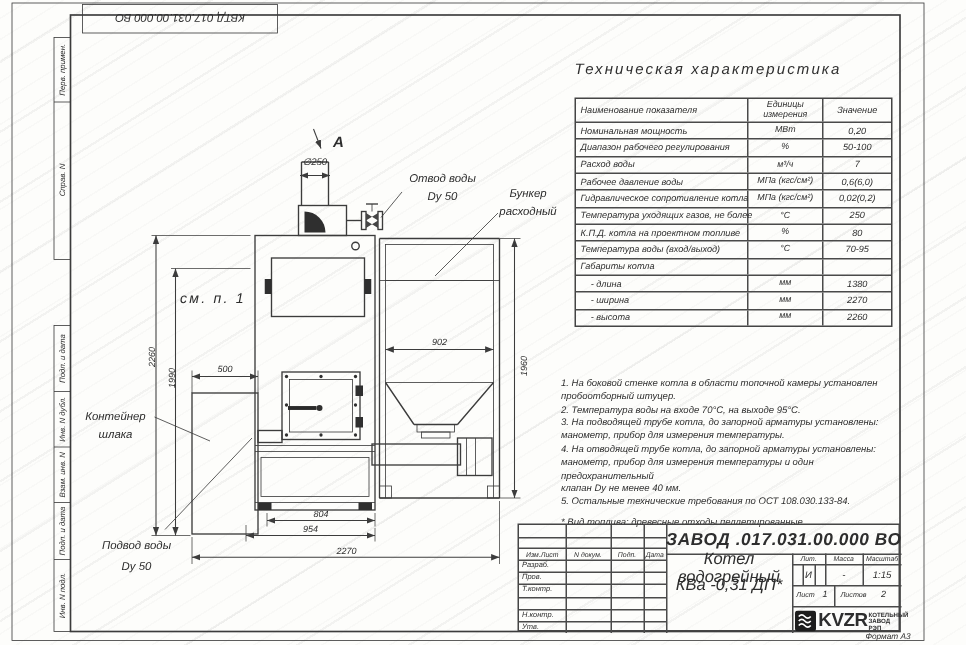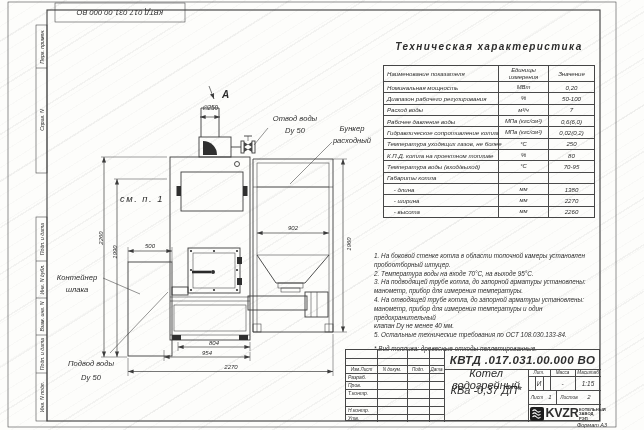--- a/index.html
+++ b/index.html
@@ -20,21 +20,21 @@
   .ln{stroke:#3c3c3c;stroke-width:.9;fill:none;}
   .thn{stroke:#3c3c3c;stroke-width:.55;fill:none;}
   .frm{stroke:#3c3c3c;stroke-width:1.1;fill:none;}
   .dim{stroke:#3c3c3c;stroke-width:.7;fill:none;marker-start:url(#ar);marker-end:url(#ar);}
   .ext{stroke:#3c3c3c;stroke-width:.5;fill:none;}
   .blk{fill:#2f2f2f;stroke:none;}
   .dimtx{font-size:6px;}
   .lbltx{font-size:7.6px;}
   .abs{position:absolute;box-sizing:border-box;}
   
-  #tt-title{left:383px;top:41px;width:212px;text-align:center;font-style:italic;font-weight:bold;
+  #tt-title{left:383px;top:41px;width:212px;font-style:italic;font-weight:normal;
             font-size:10px;letter-spacing:1.4px;}
   #techtable{left:383px;top:65px;width:212px;height:153px;border:1px solid #454545;
              display:flex;flex-direction:column;font-style:italic;}
   .trow{display:flex;flex:1;border-top:.8px solid #4a4a4a;min-height:0;}
   .trow.hd{flex:0 0 15px;border-top:none;font-size:5.6px;}
   .c1{width:111px;border-right:.8px solid #4a4a4a;display:flex;align-items:center;
       padding-left:3px;font-size:6.1px;white-space:pre;}
   .c2{width:49px;border-right:.8px solid #4a4a4a;display:flex;align-items:center;
       justify-content:center;text-align:center;font-size:5.9px;line-height:1.12;}
   .c3{flex:1;display:flex;align-items:center;justify-content:center;font-size:6.1px;}
@@ -321,35 +321,35 @@
     <div class="hl" style="left:98px;top:19px;width:157px;"></div>
     <div class="hl" style="left:182px;top:26px;width:73px;"></div>
     <div class="hl" style="left:182px;top:40px;width:73px;"></div>
     <div class="hl" style="left:182px;top:54px;width:73px;"></div>
     <div class="vl" style="left:204px;top:19px;height:21px;"></div>
     <div class="vl" style="left:229px;top:19px;height:21px;"></div>
     <div class="vl" style="left:189.3px;top:26px;height:14px;"></div>
     <div class="vl" style="left:196.7px;top:26px;height:14px;"></div>
     <div class="vl" style="left:210px;top:40px;height:14px;"></div>
 
-    <div class="tb-txt" id="doc-number">КВТД .017.031.00.000  ВО</div>
+    <div class="tb-txt" id="doc-number">ЗАВОД .017.031.00.000  ВО</div>
 
     <div class="tb-txt revhd" style="left:0;top:15px;width:31px;height:8px;">Изм.Лист</div>
     <div class="tb-txt revhd" style="left:31px;top:15px;width:30px;height:8px;">N докум.</div>
     <div class="tb-txt revhd" style="left:61px;top:15px;width:22px;height:8px;">Подп.</div>
     <div class="tb-txt revhd" style="left:83px;top:15px;width:15px;height:8px;">Дата</div>
 
     <div class="tb-txt revrow" style="left:0;top:23px;width:31px;height:8px;">Разраб.</div>
     <div class="tb-txt revrow" style="left:0;top:31.2px;width:31px;height:8px;">Пров.</div>
     <div class="tb-txt revrow" style="left:0;top:39.3px;width:31px;height:8px;">Т.контр.</div>
     <div class="tb-txt revrow" style="left:0;top:55.7px;width:31px;height:8px;">Н.контр.</div>
     <div class="tb-txt revrow" style="left:0;top:63.8px;width:31px;height:8px;">Утв.</div>
 
     <div class="tb-txt" id="product-1" style="top:24px;height:10px;">Котел водогрейный</div>
-    <div class="tb-txt" id="product-2" style="top:35px;height:10px;">КВа -0,37  ДП*</div>
+    <div class="tb-txt" id="product-2" style="top:35px;height:10px;">КВа -0,31  ДП*</div>
 
     <div class="tb-txt lmshd" style="left:182px;top:19px;width:22px;height:7px;">Лит.</div>
     <div class="tb-txt lmshd" style="left:204px;top:19px;width:25px;height:7px;">Масса</div>
     <div class="tb-txt lmshd" style="left:229px;top:19px;width:26px;height:7px;">Масштаб</div>
     <div class="tb-txt lmsval" style="left:189.3px;top:26px;width:7.4px;height:14px;">И</div>
     <div class="tb-txt lmsval" style="left:204px;top:26px;width:25px;height:14px;">-</div>
     <div class="tb-txt lmsval" style="left:229px;top:26px;width:26px;height:14px;">1:15</div>
 
     <div class="tb-txt sheetlbl" style="left:183px;top:40px;width:16px;height:14px;">Лист</div>
     <div class="tb-txt sheetval" style="left:200px;top:40px;width:8px;height:14px;">1</div>

